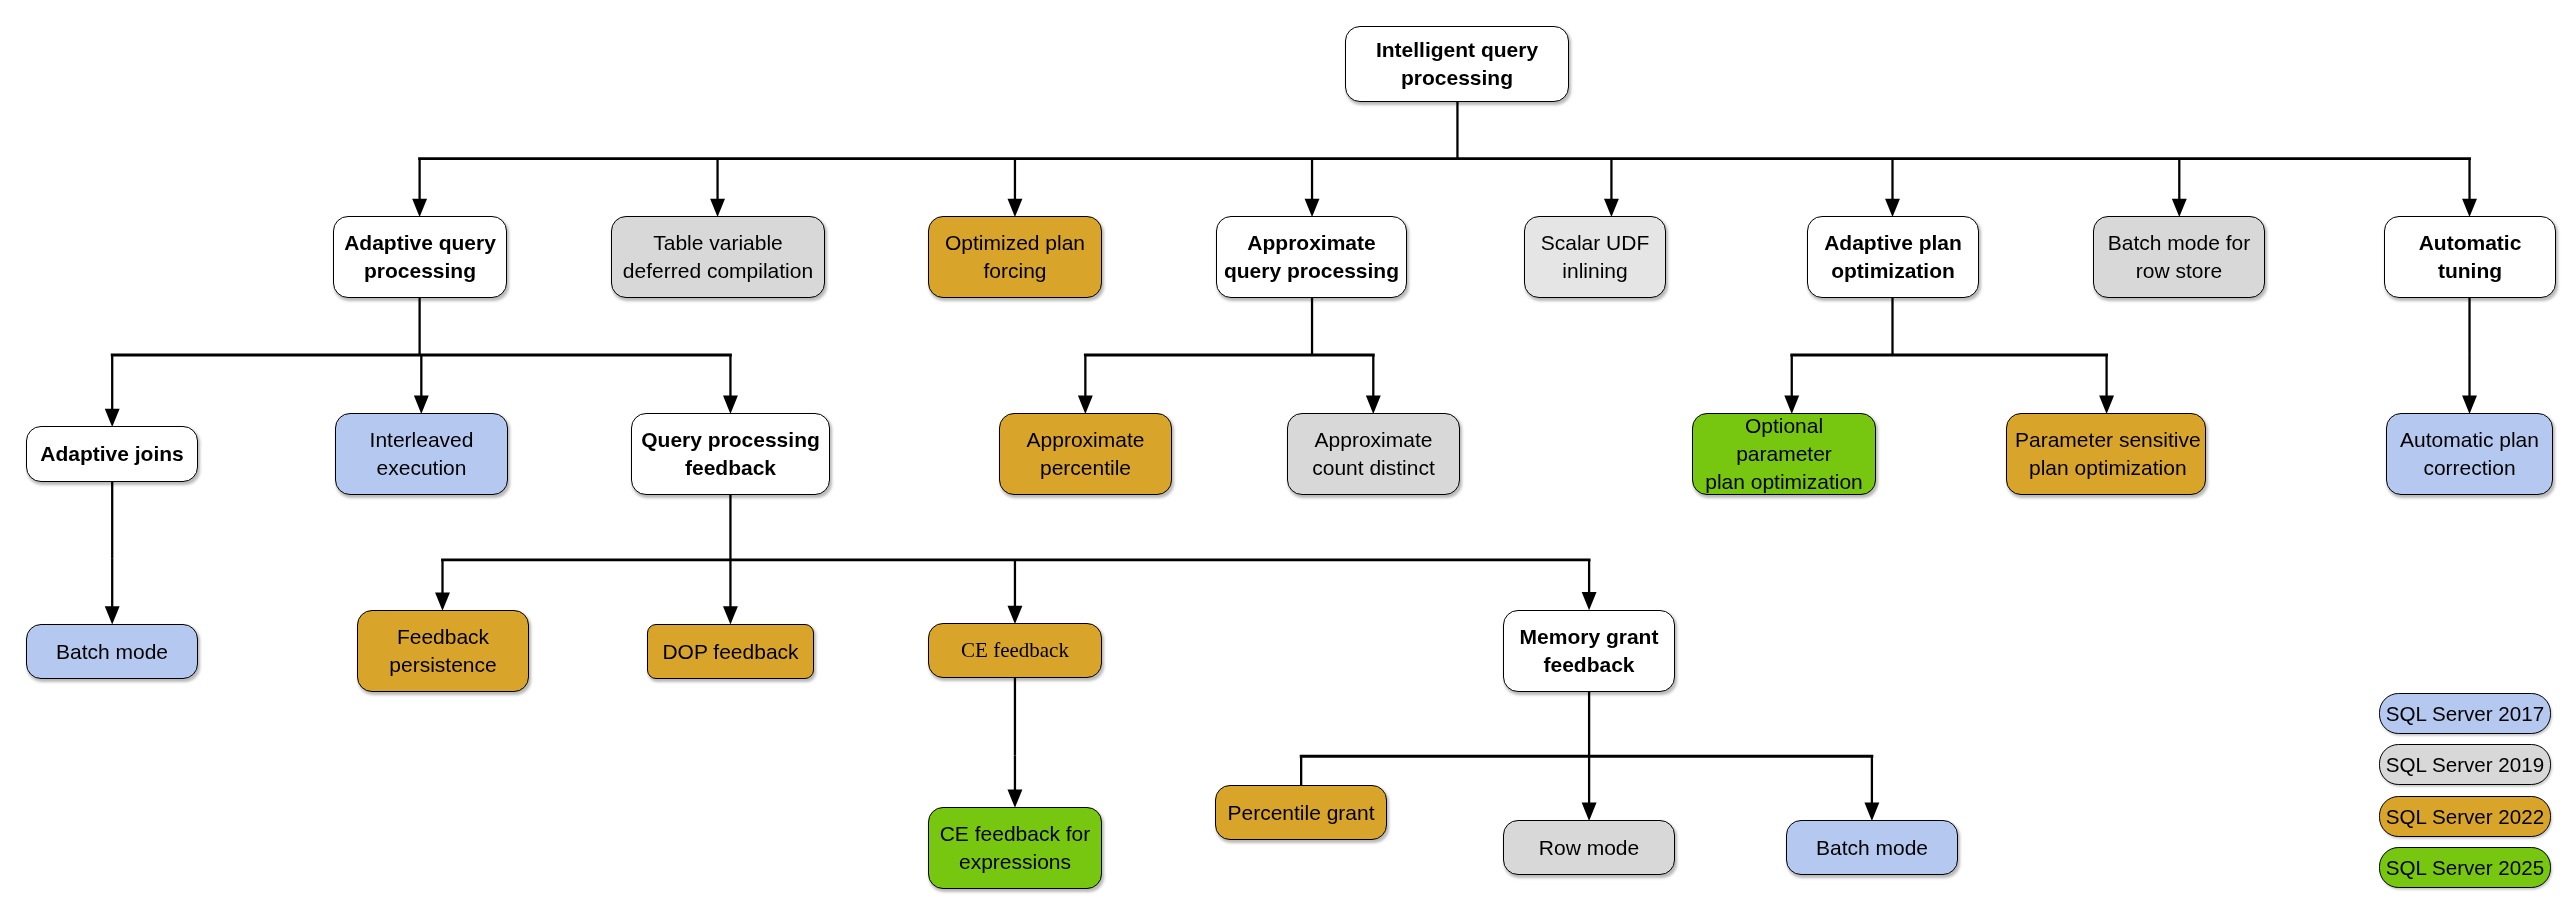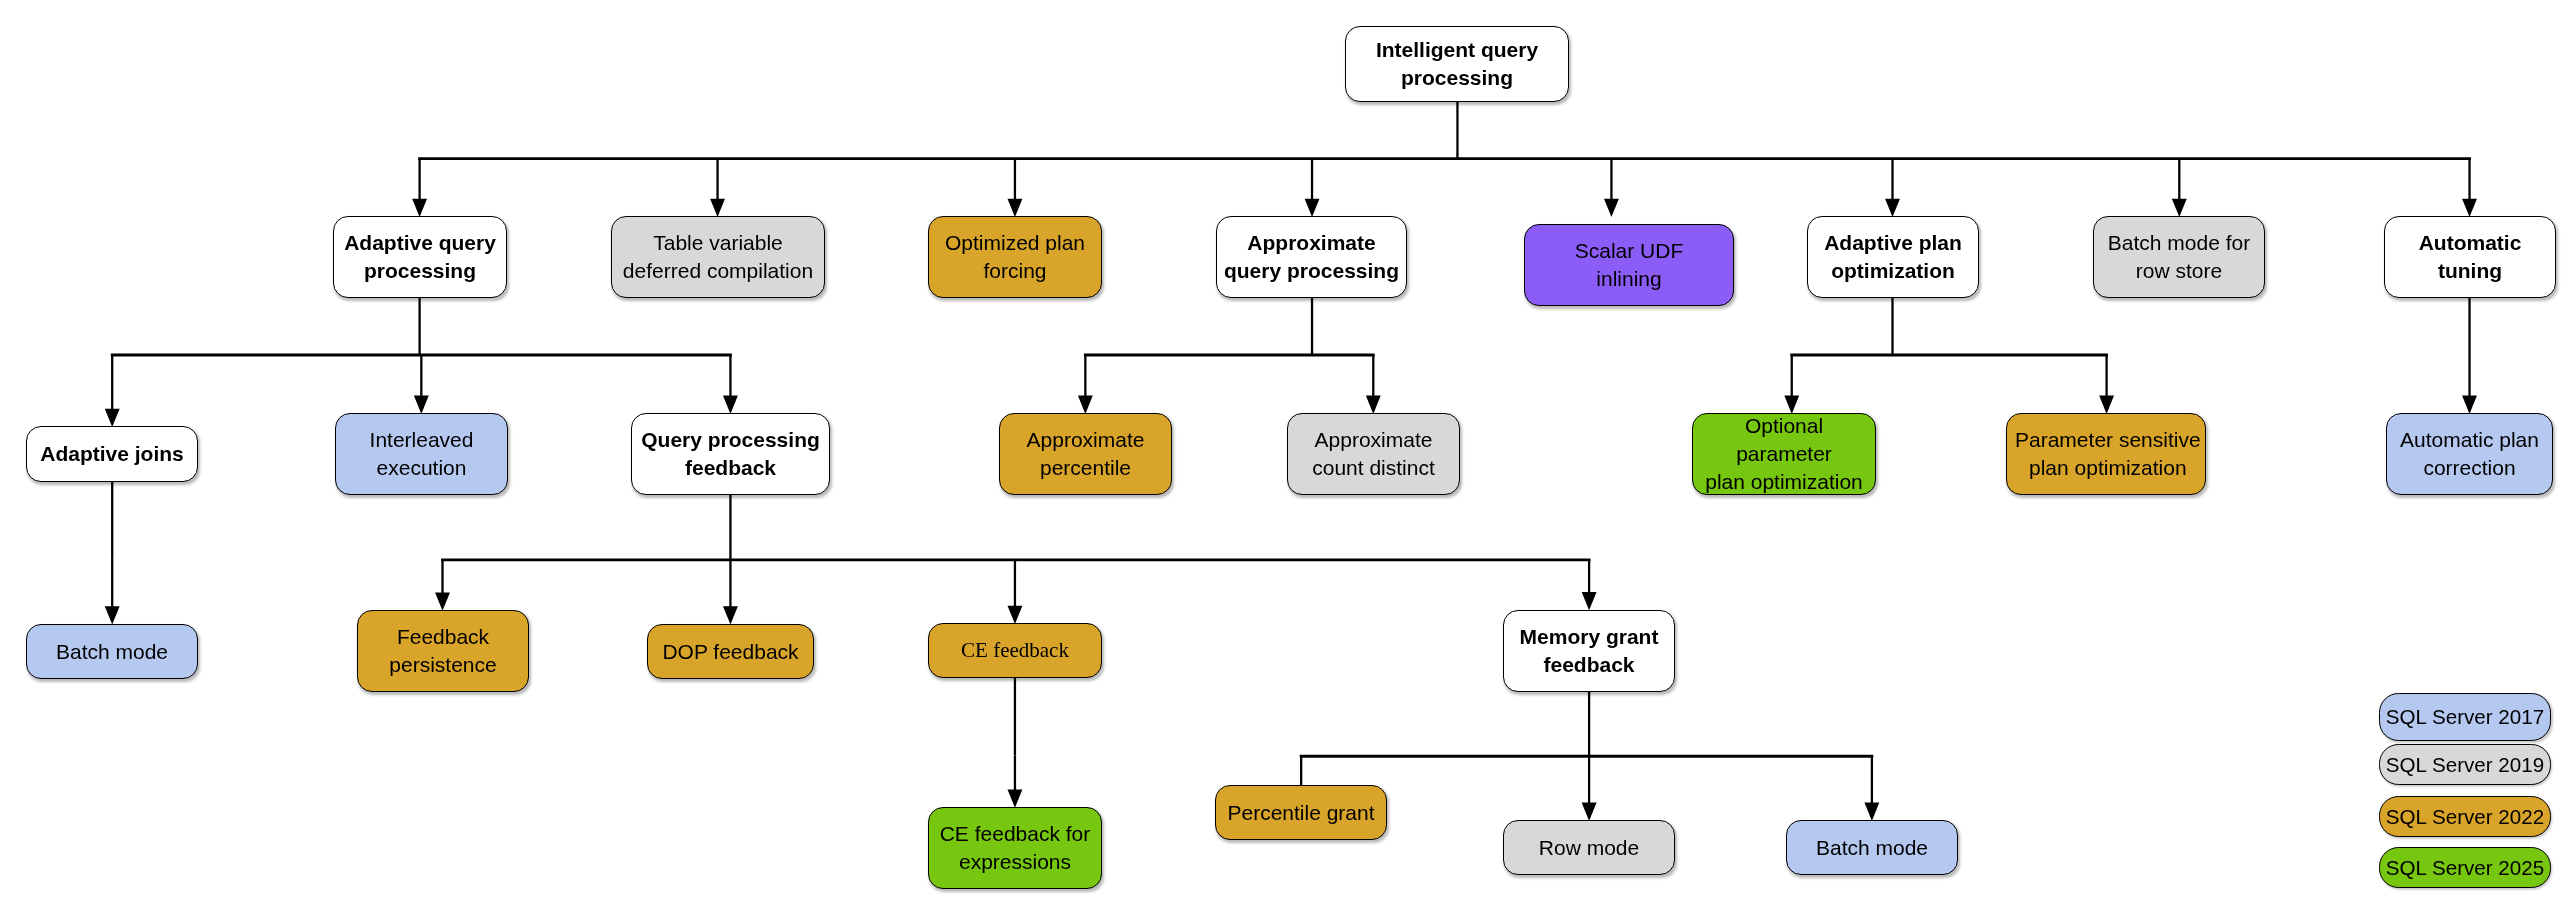--- a/index.html
+++ b/index.html
@@ -130,21 +130,21 @@
 <div class="node bold" style="left: 1345px; top: 26px; width: 224px; height: 76px; background: rgb(255, 255, 255);">Intelligent query
 processing</div>
     <div class="node bold" style="left: 333px; top: 216px; width: 174px; height: 82px; background: rgb(255, 255, 255);">Adaptive query
 processing</div>
     <div class="node" style="left: 611px; top: 216px; width: 214px; height: 82px; background: rgb(216, 216, 216);">Table variable
 deferred compilation</div>
     <div class="node" style="left: 928px; top: 216px; width: 174px; height: 82px; background: rgb(217, 164, 42);">Optimized plan
 forcing</div>
     <div class="node bold" style="left: 1216px; top: 216px; width: 191px; height: 82px; background: rgb(255, 255, 255);">Approximate
 query processing</div>
-    <div class="node" style="left: 1524px; top: 224px; width: 210px; height: 82px; background: #8b5cf6;">Scalar UDF
+    <div class="node" style="left: 1524px; top: 216px; width: 142px; height: 82px; background: #e5e5e5;">Scalar UDF
 inlining</div>
     <div class="node bold" style="left: 1807px; top: 216px; width: 172px; height: 82px; background: rgb(255, 255, 255);">Adaptive plan
 optimization</div>
     <div class="node" style="left: 2093px; top: 216px; width: 172px; height: 82px; background: rgb(216, 216, 216);">Batch mode for
 row store</div>
     <div class="node bold" style="left: 2384px; top: 216px; width: 172px; height: 82px; background: rgb(255, 255, 255);">Automatic
 tuning</div>
     <div class="node bold" style="left: 26px; top: 426px; width: 172px; height: 56px; background: rgb(255, 255, 255);">Adaptive joins</div>
     <div class="node" style="left: 335px; top: 413px; width: 173px; height: 82px; background: rgb(181, 200, 240);">Interleaved
 execution</div>
@@ -156,27 +156,27 @@
 count distinct</div>
     <div class="node" style="left: 1692px; top: 413px; width: 184px; height: 82px; background: rgb(119, 198, 15);">Optional parameter
 plan optimization</div>
     <div class="node" style="left: 2006px; top: 413px; width: 200px; height: 82px; background: rgb(217, 164, 42); padding-left: 7px;">Parameter sensitive
 plan optimization</div>
     <div class="node" style="left: 2386px; top: 413px; width: 167px; height: 82px; background: rgb(181, 200, 240);">Automatic plan
 correction</div>
     <div class="node" style="left: 26px; top: 624px; width: 172px; height: 55px; background: rgb(181, 200, 240);">Batch mode</div>
     <div class="node" style="left: 357px; top: 610px; width: 172px; height: 82px; background: rgb(217, 164, 42);">Feedback
 persistence</div>
-    <div class="node" style="left: 647px; top: 624px; width: 167px; height: 55px; background: rgb(217, 164, 42);">DOP feedback</div>
+    <div class="node" style="left: 647px; top: 624px; width: 167px; height: 55px; background: rgb(217, 164, 42); border-radius: 9px;">DOP feedback</div>
     <div class="node" style="left: 928px; top: 623px; width: 174px; height: 55px; background: rgb(217, 164, 42); font-family: Liberation Serif, serif;">CE feedback</div>
     <div class="node bold" style="left: 1503px; top: 610px; width: 172px; height: 82px; background: rgb(255, 255, 255);">Memory grant
 feedback</div>
     <div class="node" style="left: 928px; top: 807px; width: 174px; height: 82px; background: rgb(119, 198, 15);">CE feedback for
 expressions</div>
     <div class="node" style="left: 1215px; top: 785px; width: 172px; height: 55px; background: rgb(217, 164, 42);">Percentile grant</div>
     <div class="node" style="left: 1503px; top: 820px; width: 172px; height: 55px; background: rgb(216, 216, 216);">Row mode</div>
     <div class="node" style="left: 1786px; top: 820px; width: 172px; height: 55px; background: rgb(181, 200, 240);">Batch mode</div>
-    <div class="legend-pill" style="left: 2379px; top: 693px; width: 172px; height: 48px; background: rgb(181, 200, 240);">SQL Server 2017</div>
+    <div class="legend-pill" style="left: 2379px; top: 693px; width: 172px; height: 41px; background: rgb(181, 200, 240);">SQL Server 2017</div>
     <div class="legend-pill" style="left: 2379px; top: 744px; width: 172px; height: 41px; background: rgb(216, 216, 216);">SQL Server 2019</div>
     <div class="legend-pill" style="left: 2379px; top: 796px; width: 172px; height: 41px; background: rgb(217, 164, 42);">SQL Server 2022</div>
     <div class="legend-pill" style="left: 2379px; top: 847px; width: 172px; height: 41px; background: rgb(119, 198, 15);">SQL Server 2025</div>
   </div>
 
 
 </body></html>

